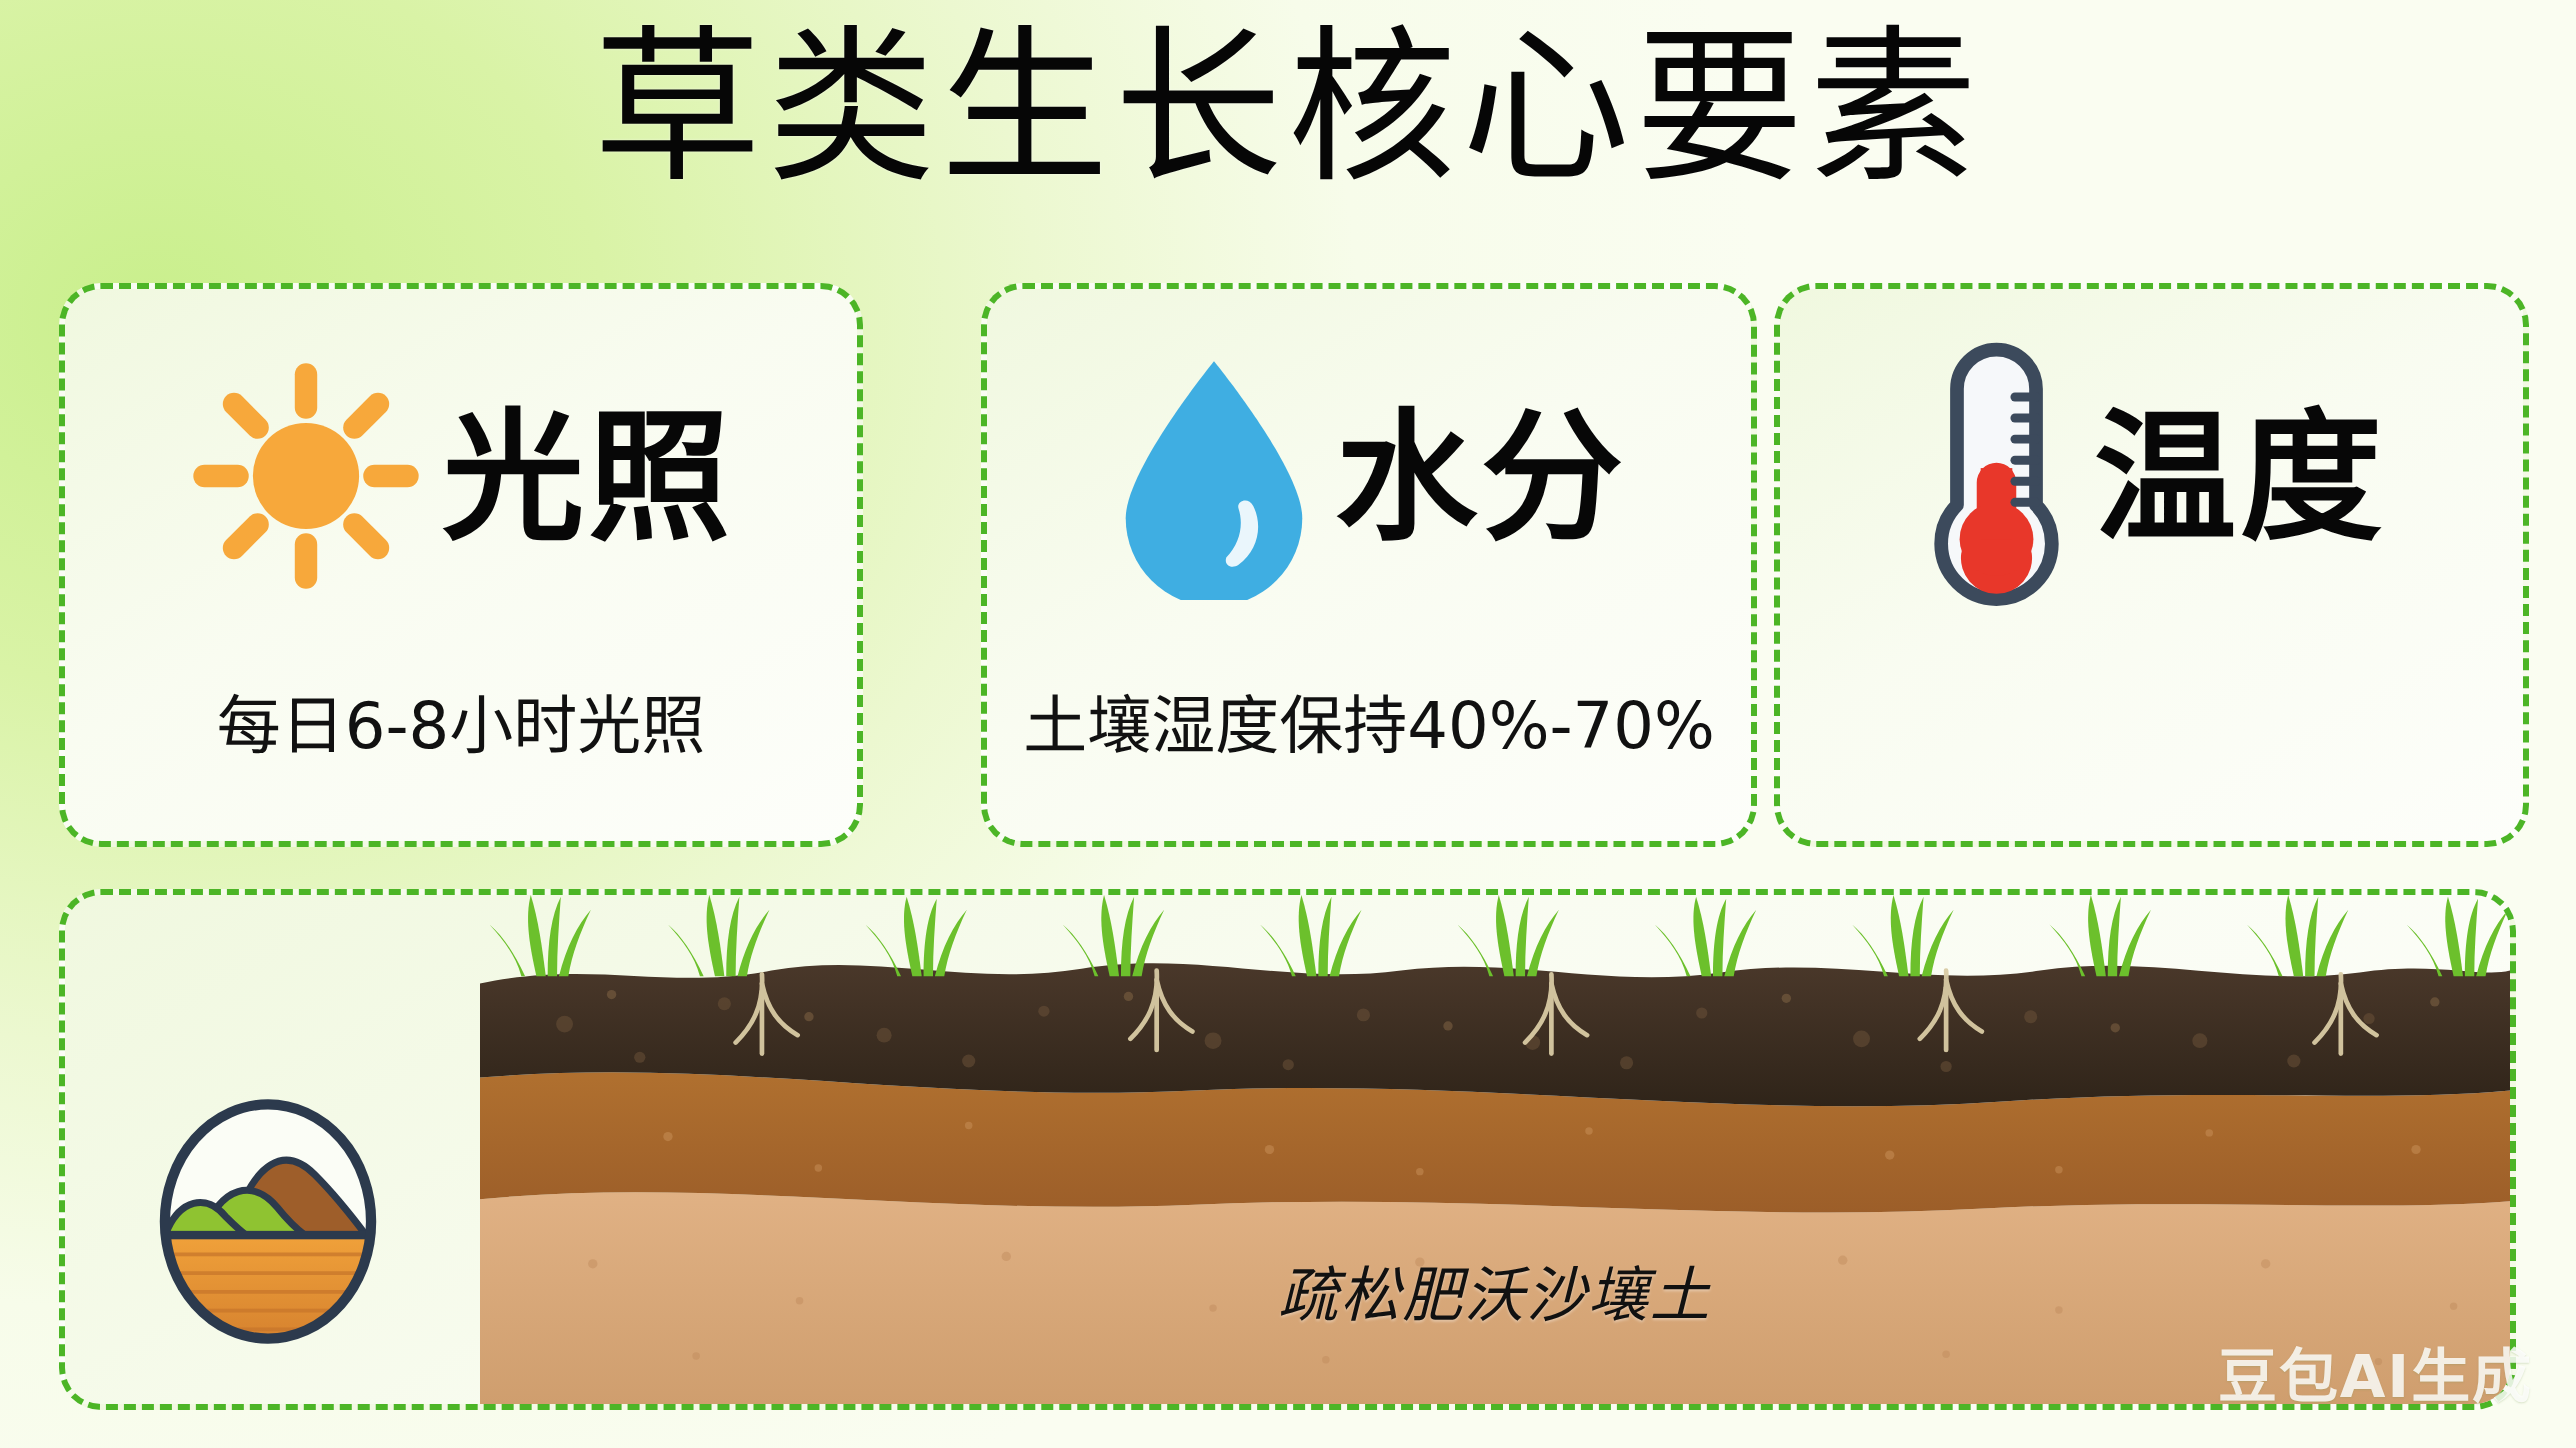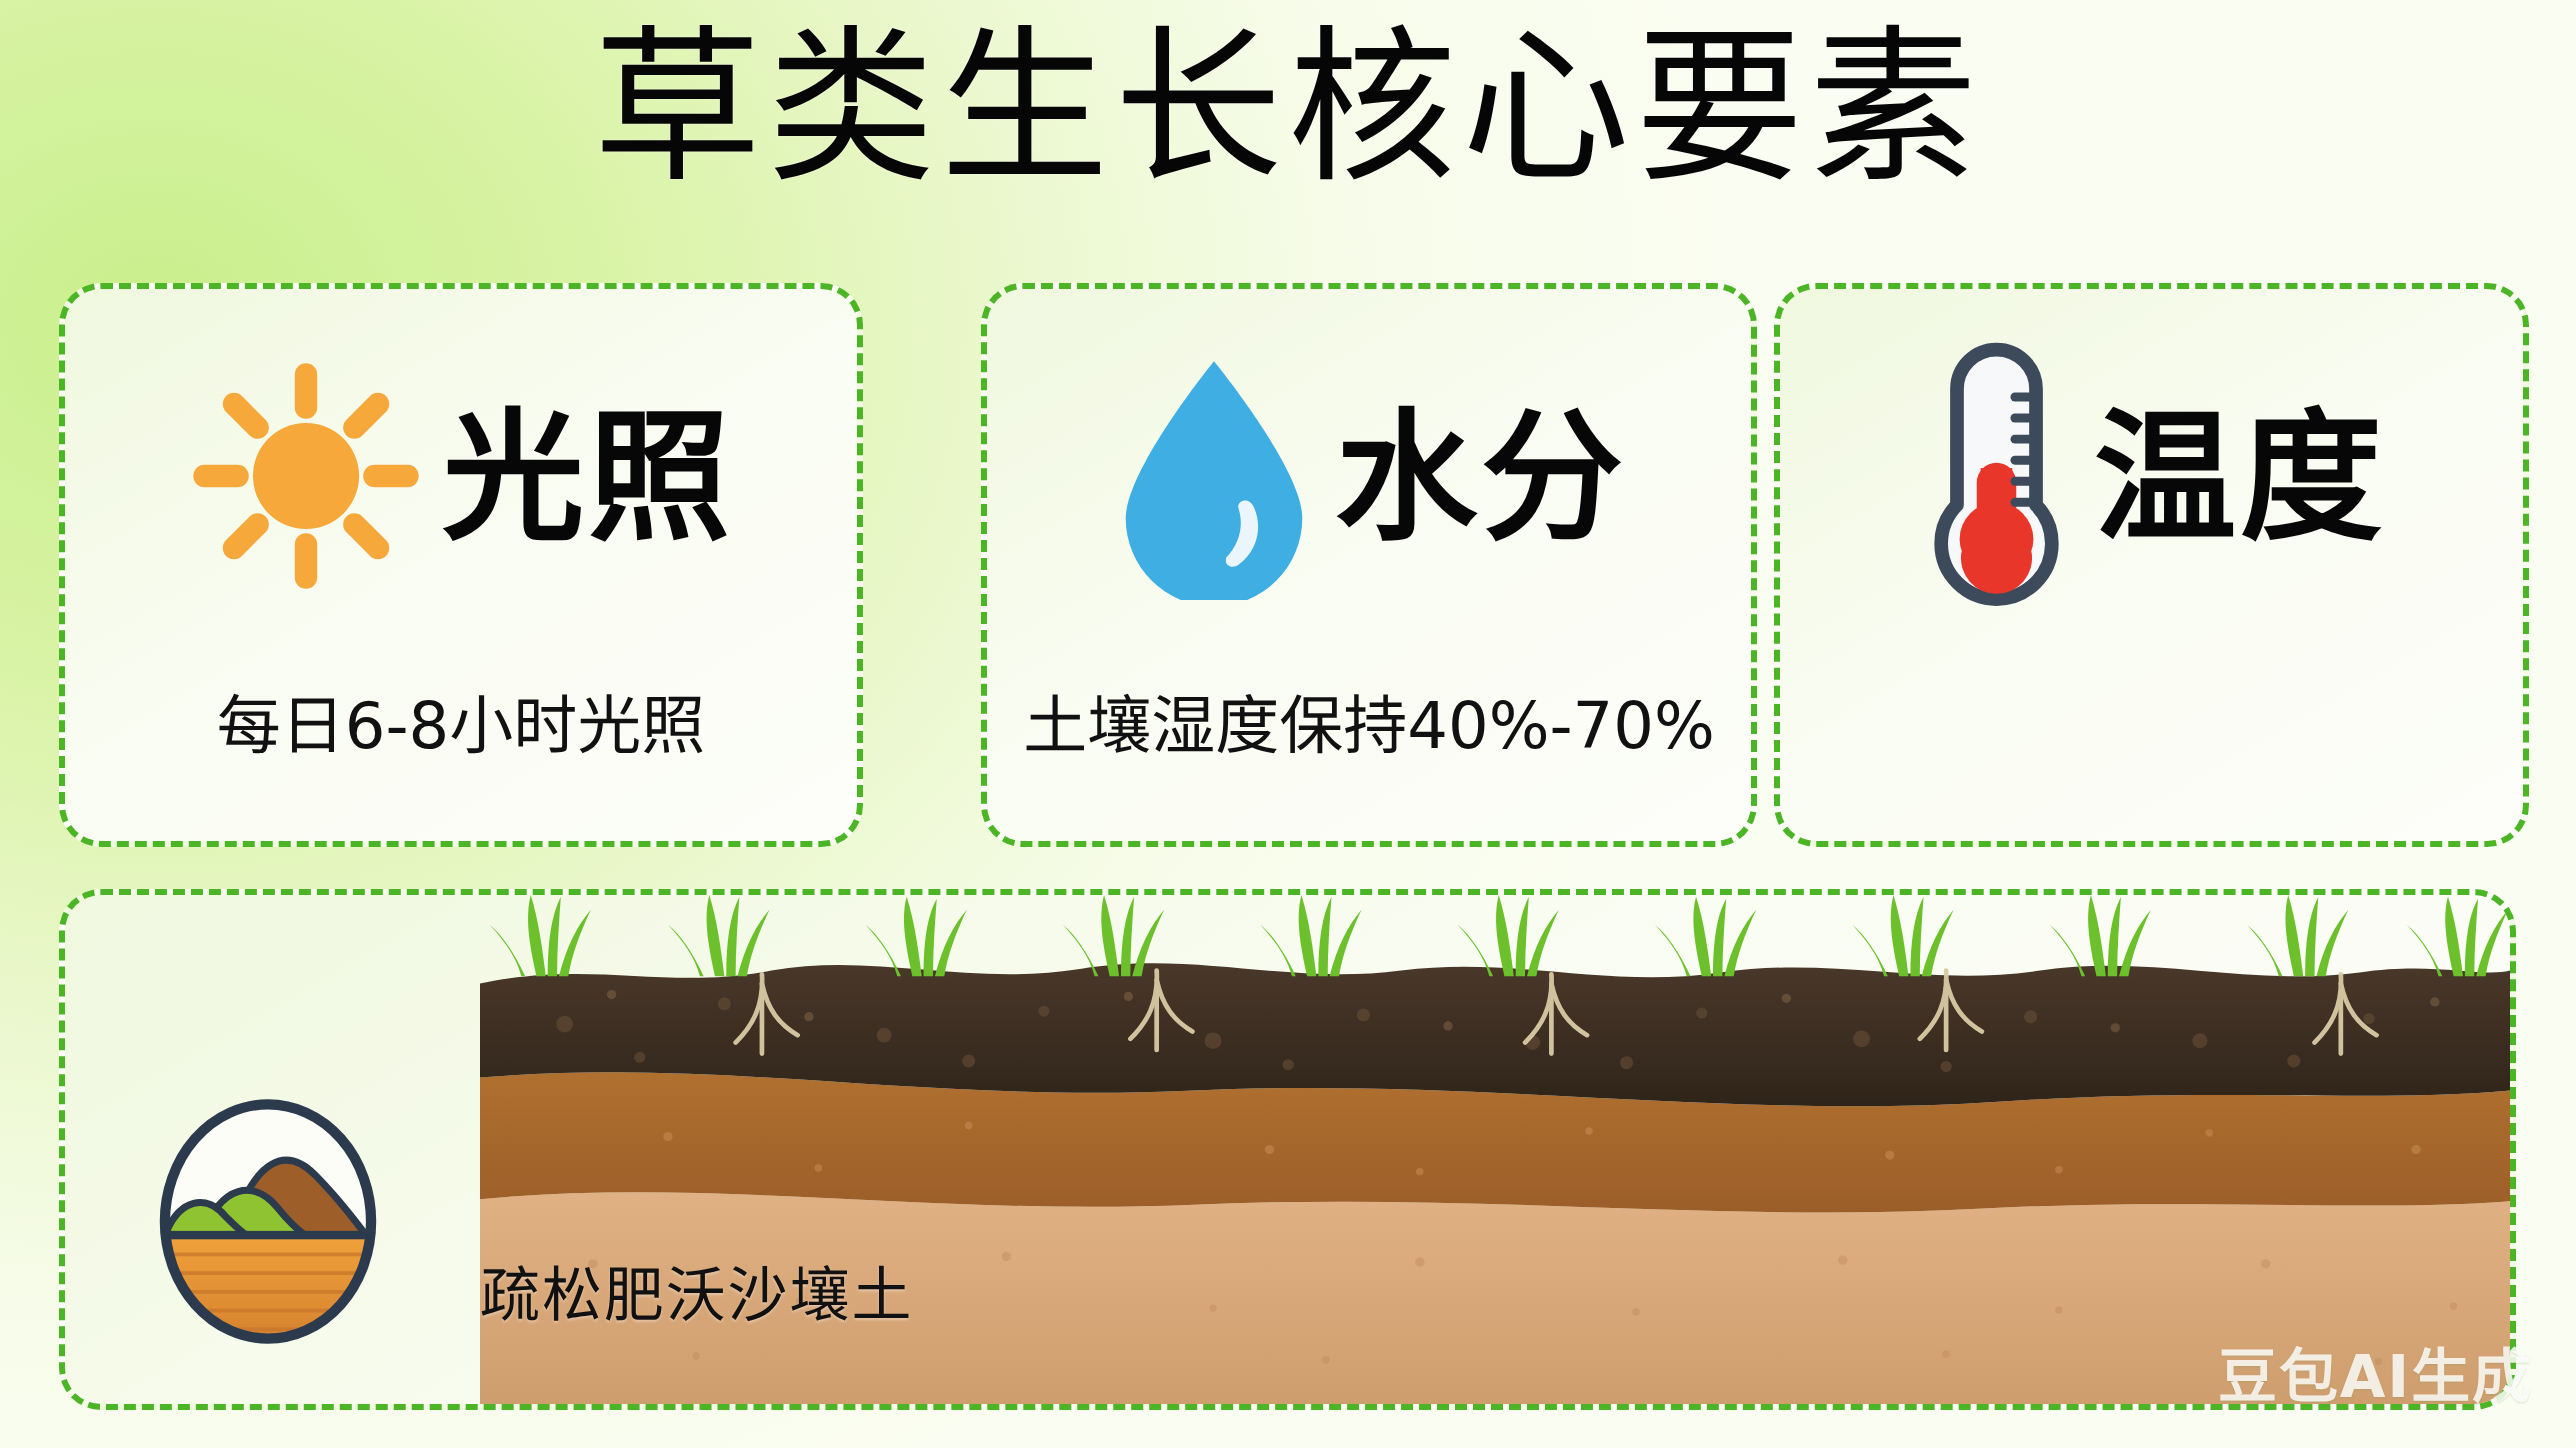--- a/index.html
+++ b/index.html
@@ -71,25 +71,26 @@
     font-family:"DejaVu Sans","Liberation Sans",sans-serif;
     white-space:nowrap;
   }
   .soil-badge{position:absolute;left:85px;top:200px;}
   .soil-scene{
     position:absolute;left:415px;top:0;right:0;bottom:0;
     overflow:hidden;
   }
   .soil-caption{
     position:absolute;left:415px;right:0;top:351px;
-    text-align:left;
+    text-align:center;
     font-size:60px;color:#111;letter-spacing:1.9px;
     font-family:"DejaVu Sans","Liberation Sans",sans-serif;
     text-shadow:0 1.9px 2.8px rgba(255,255,255,.35);
     white-space:nowrap;
+    font-style:italic;
   }
   
   .watermark{
     position:absolute;right:43px;bottom:34px;
     font-size:59px;font-weight:bold;letter-spacing:1.9px;
     color:rgba(255,255,255,.82);
     font-family:"DejaVu Sans","Liberation Sans",sans-serif;
     text-shadow:0 0.9px 1.9px rgba(120,150,80,.25);
     white-space:nowrap;
   }

